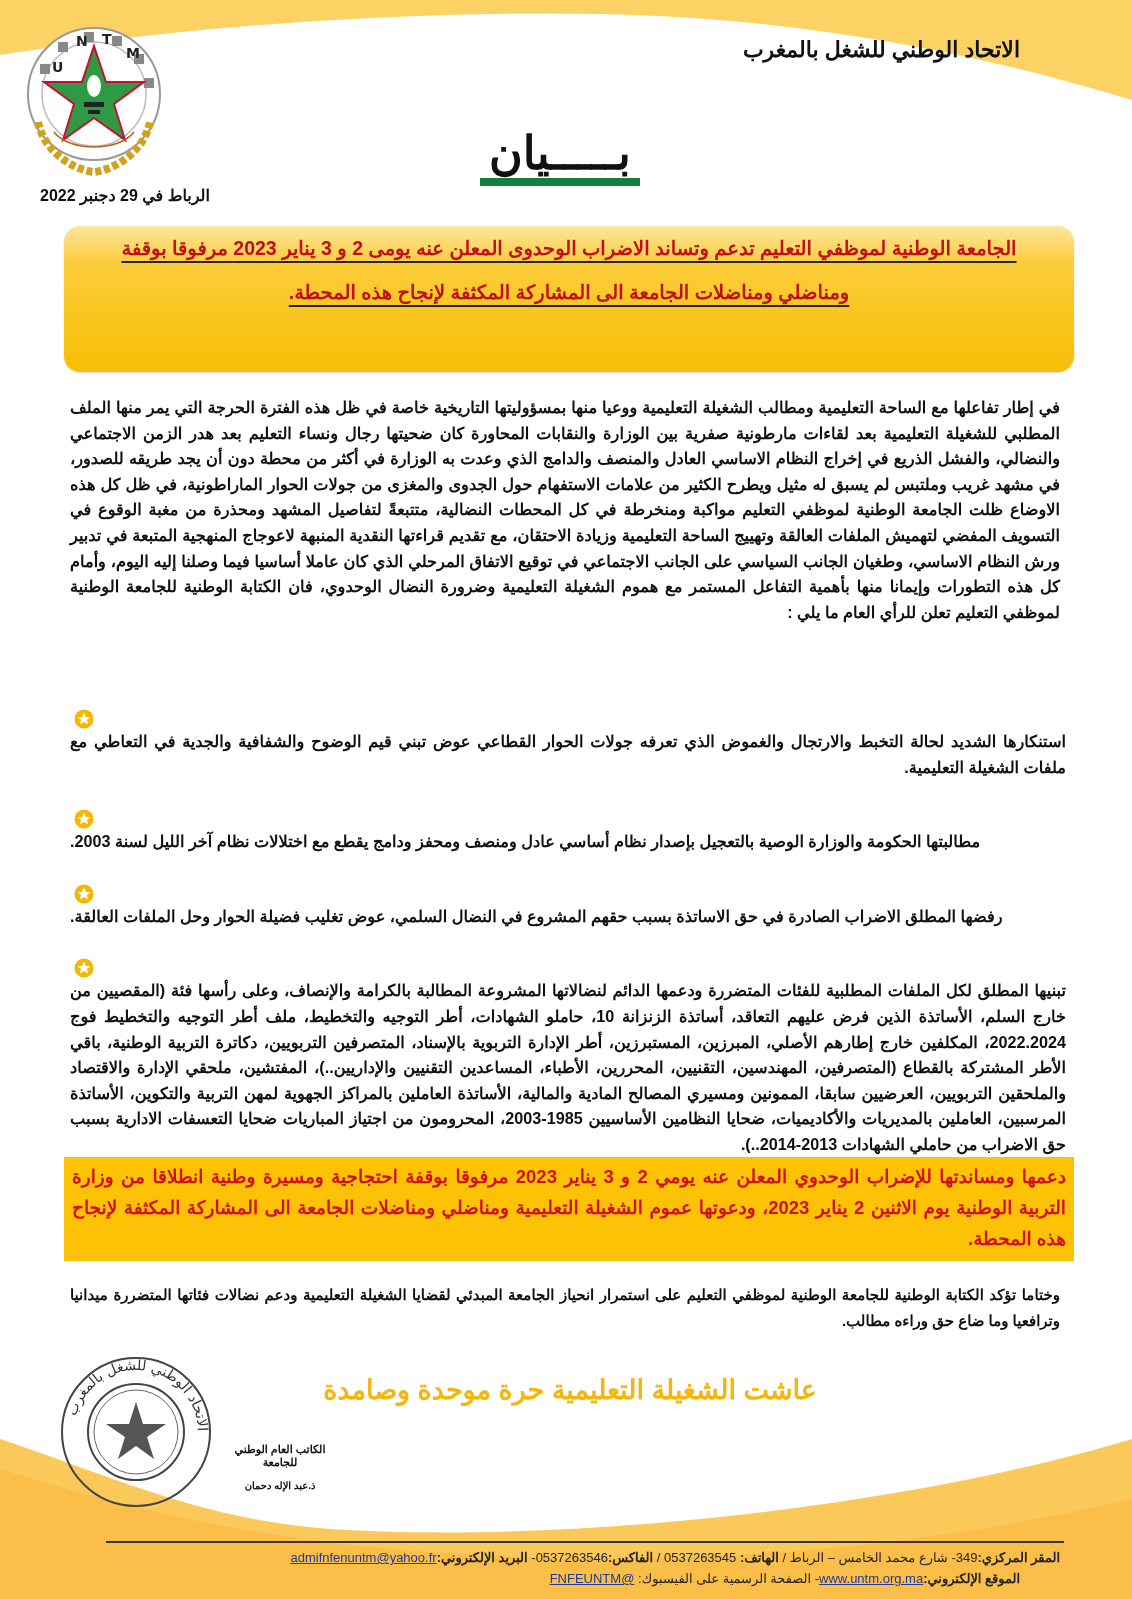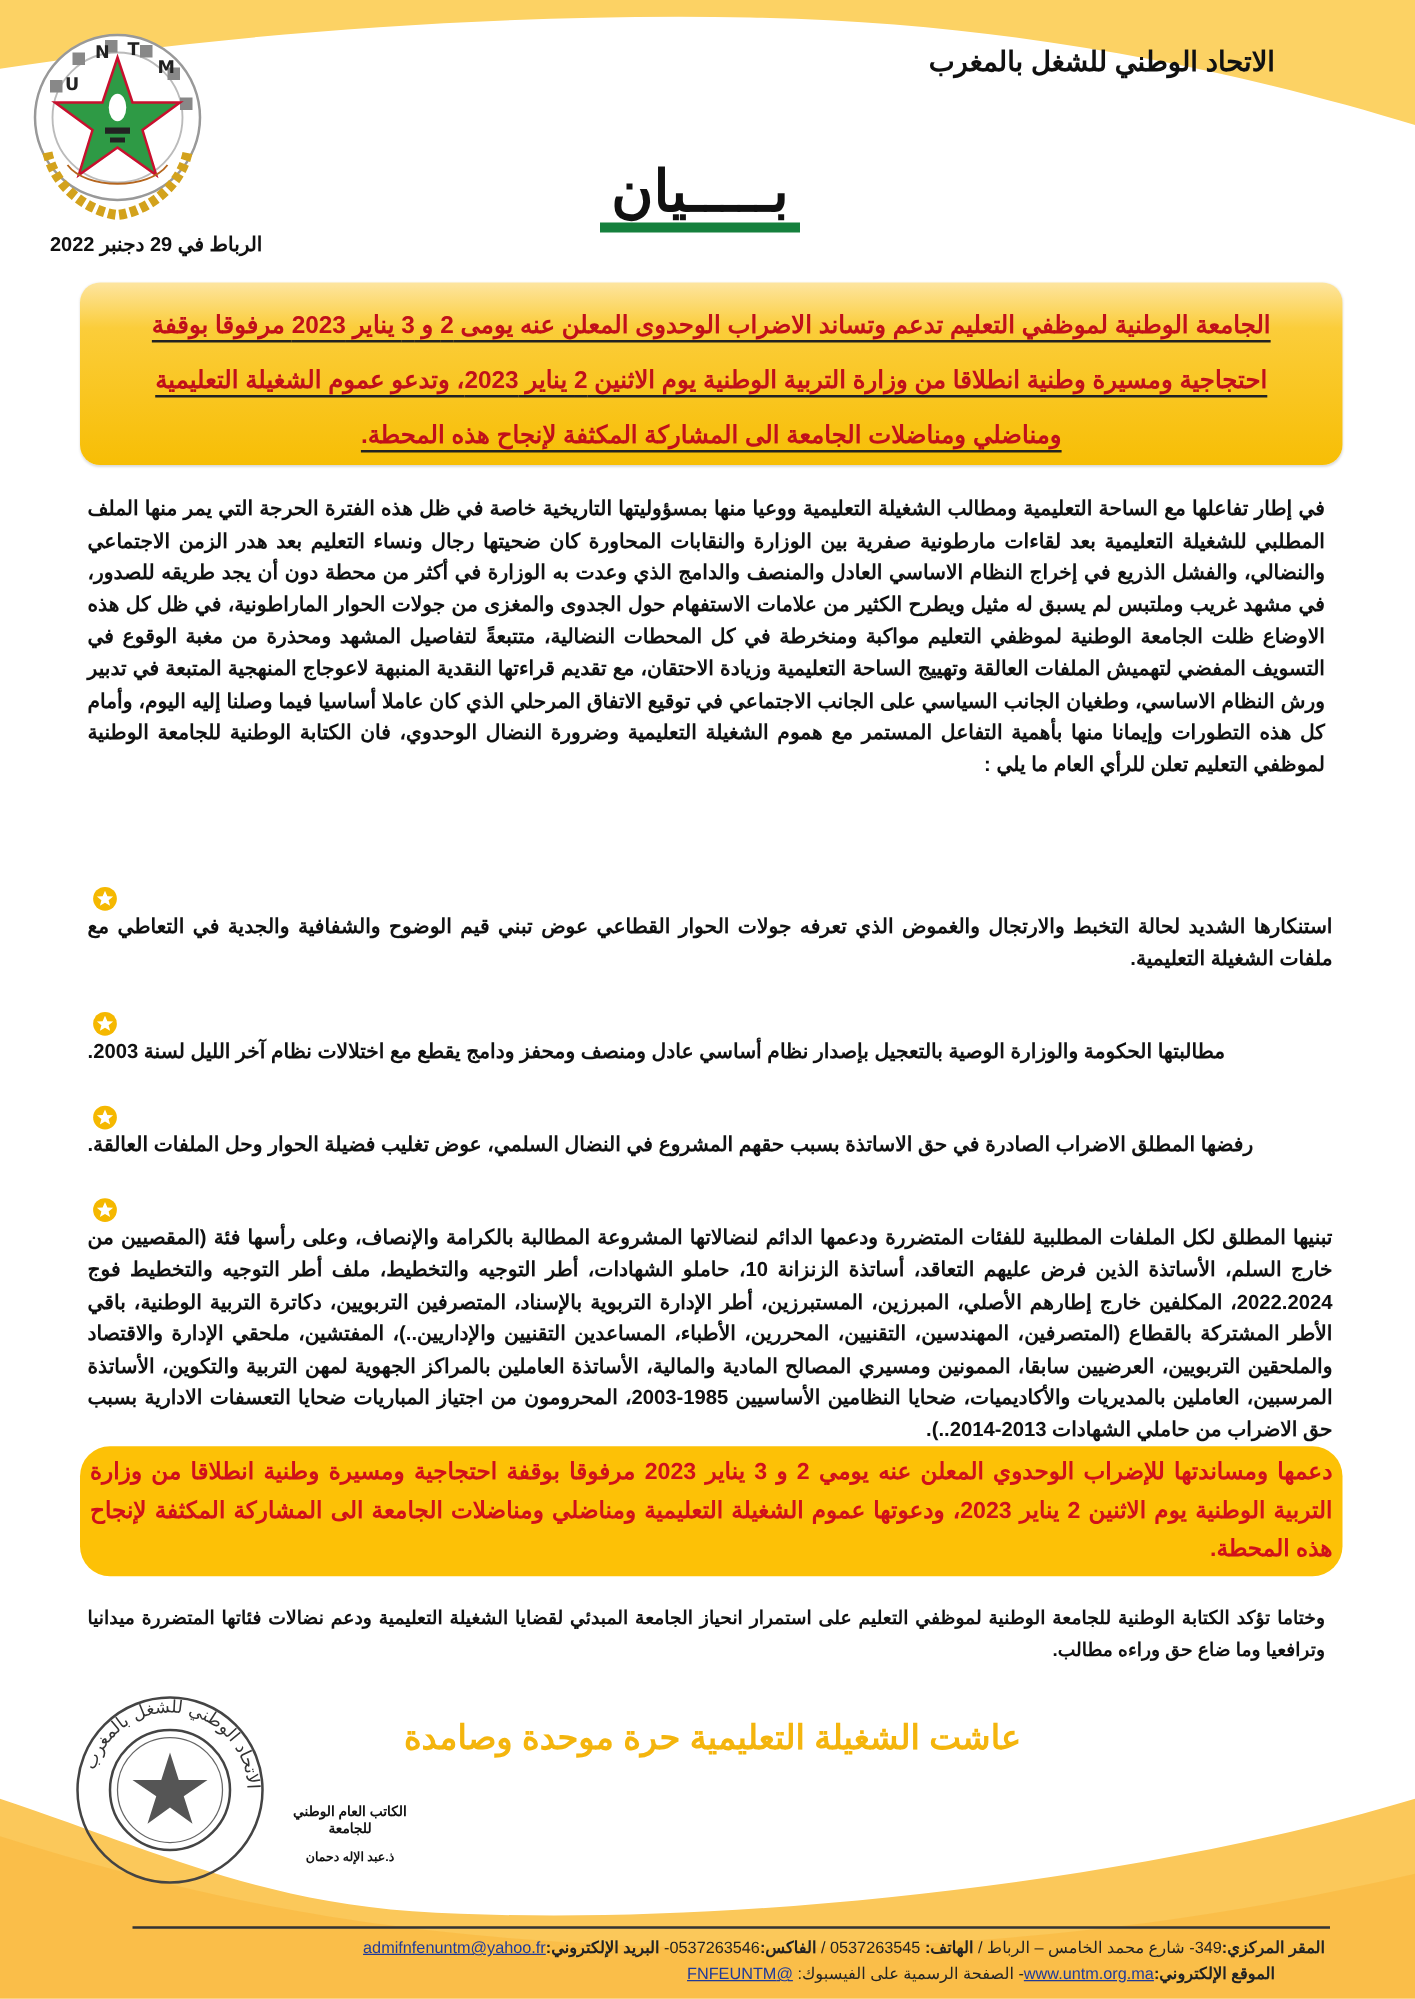--- a/index.html
+++ b/index.html
@@ -36,21 +36,21 @@
     position: absolute; left: 40px; top: 186px;
     direction: rtl; font-weight: bold; font-size: 16px;
     font-family: "Liberation Sans", sans-serif;
   }
   .headline-box {
     position: absolute; left: 64px; top: 226px; width: 1010px; height: 146px;
     border-radius: 16px;
     background: linear-gradient(#fde5a0 0%, #fbcd3a 25%, #f7be05 100%);
     box-shadow: 0 1px 2px rgba(0,0,0,0.15);
     direction: rtl; text-align: center;
-    padding: 12px 18px; box-sizing: border-box;
+    padding: 0 18px; box-sizing: border-box;
   }
   .headline-box p {
     margin: 0; color: #c0101a; font-weight: bold; font-size: 19.5px;
     line-height: 44px; text-decoration: underline; text-decoration-color: #222;
     text-decoration-thickness: 2px; text-underline-offset: 6px;
     font-family: "Liberation Sans", sans-serif;
   }
   .body-text {
     position: absolute; left: 70px; top: 395px; width: 990px;
     direction: rtl; text-align: justify;
@@ -68,21 +68,21 @@
     display: flex; flex-direction: column; align-items: flex-end; margin-bottom: 26px;
   }
   .bullet .star {
     flex: 0 0 20px; width: 20px; height: 20px; margin-left: 4px; margin-top: 3px;
   }
   .bullet .txt { flex: 1; text-align: justify; }
   .highlight-box {
     position: absolute; left: 64px; top: 1157px; width: 1010px; height: 104px;
     background: #fdc106;
     direction: rtl; text-align: justify;
-    padding: 4px 8px 0 8px; box-sizing: border-box; border-radius: 24px;
+    padding: 4px 8px 0 8px; box-sizing: border-box;
   }
   .highlight-box p {
     margin: 0; color: #d0101a; font-weight: bold; font-size: 18.5px; line-height: 31px;
     font-family: "Liberation Sans", sans-serif;
   }
   .closing {
     position: absolute; left: 70px; top: 1282px; width: 990px;
     direction: rtl; text-align: justify;
     font-family: "Liberation Sans", sans-serif;
     font-weight: bold; font-size: 15px; line-height: 26px;
@@ -158,21 +158,20 @@
 <div class="header-org">
   <div class="l1">الاتحاد الوطني للشغل بالمغرب</div>
 </div>
 
 <div class="title">بـــــيان</div>
 
 <div class="date">الرباط  في 29 دجنبر 2022</div>
 
 <div class="headline-box">
   <p>الجامعة الوطنية لموظفي التعليم تدعم وتساند الاضراب الوحدوى المعلن عنه يومى 2 و 3 يناير 2023 مرفوقا بوقفة</p>
-  <p>احتجاجية ومسيرة وطنية انطلاقا من وزارة التربية الوطنية يوم الاثنين 2 يناير 2023، وتدعو عموم الشغيلة التعليمية</p>
   <p>ومناضلي ومناضلات الجامعة الى المشاركة المكثفة لإنجاح هذه المحطة.</p>
 </div>
 
 <div class="body-text">
   <p>في إطار تفاعلها مع الساحة التعليمية ومطالب الشغيلة التعليمية ووعيا منها بمسؤوليتها التاريخية خاصة في ظل هذه الفترة الحرجة التي يمر منها الملف المطلبي للشغيلة التعليمية بعد لقاءات مارطونية صفرية بين الوزارة والنقابات المحاورة كان ضحيتها رجال ونساء التعليم بعد هدر الزمن الاجتماعي والنضالي، والفشل الذريع في إخراج النظام الاساسي العادل والمنصف والدامج الذي وعدت به الوزارة في أكثر من محطة دون أن يجد طريقه للصدور، في مشهد غريب وملتبس لم يسبق له مثيل ويطرح الكثير من علامات الاستفهام حول الجدوى والمغزى من جولات الحوار الماراطونية، في ظل كل هذه الاوضاع ظلت الجامعة الوطنية لموظفي التعليم مواكبة ومنخرطة في كل المحطات النضالية، متتبعةً لتفاصيل المشهد ومحذرة من مغبة الوقوع في التسويف المفضي لتهميش الملفات العالقة وتهييج الساحة التعليمية وزيادة الاحتقان، مع تقديم قراءتها النقدية المنبهة لاعوجاج المنهجية المتبعة في تدبير ورش النظام الاساسي، وطغيان الجانب السياسي على الجانب الاجتماعي في توقيع الاتفاق المرحلي الذي كان عاملا أساسيا فيما وصلنا إليه اليوم، وأمام كل هذه التطورات وإيمانا منها بأهمية التفاعل المستمر مع هموم الشغيلة التعليمية وضرورة النضال الوحدوي، فان الكتابة الوطنية للجامعة الوطنية لموظفي التعليم تعلن للرأي العام ما يلي :</p>
 </div>
 
 <ul class="bullets">
   <li class="bullet">
     <svg class="star" viewBox="0 0 20 20">

